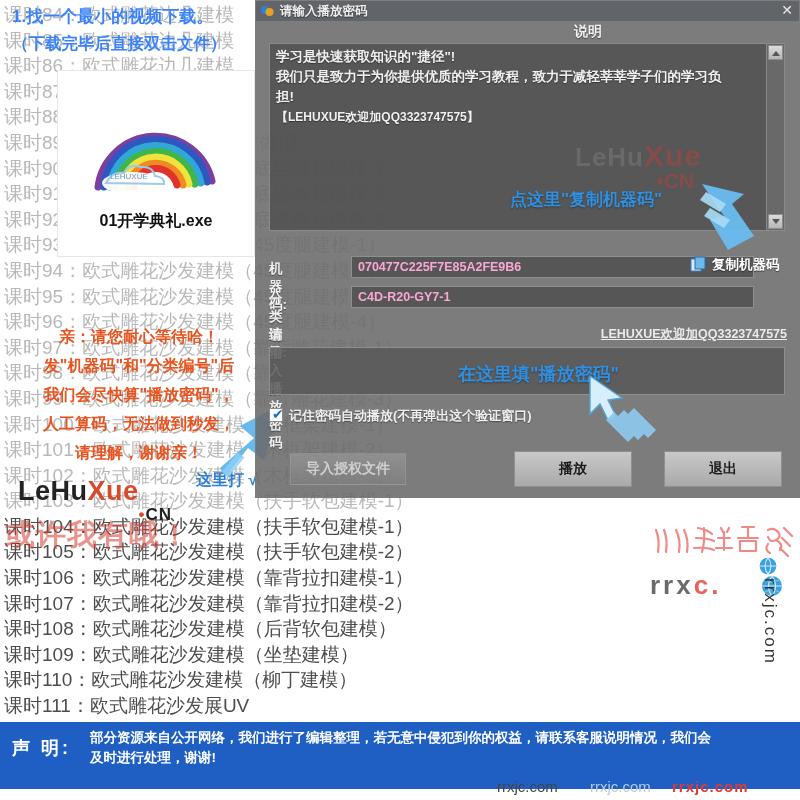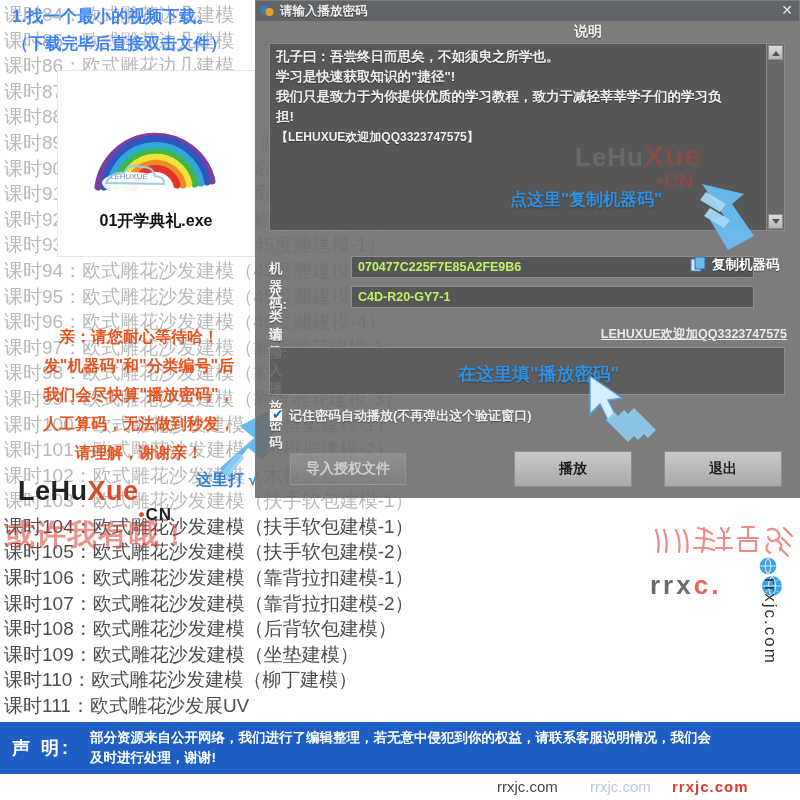--- a/index.html
+++ b/index.html
@@ -81,21 +81,21 @@
   .rrx-vert{
     position:absolute;left:760px;top:578px;
     font-size:17px;color:#333;letter-spacing:2px;
     writing-mode:vertical-rl;text-orientation:mixed;
     font-family:"Liberation Sans",sans-serif;
   }
   .rrx-globe2{position:absolute;left:758px;top:556px;width:20px;height:20px;}
 
   
   .disclaimer{
-    position:absolute;left:0;top:722px;width:800px;height:52px;
+    position:absolute;left:0;top:722px;width:800px;height:67px;
     background:#1f5fc4;color:#fff;box-sizing:border-box;
     padding:6px 10px 0 12px;
   }
   .disclaimer .dtitle{
     float:left;font-size:18px;font-weight:bold;letter-spacing:3px;padding:8px 2px 0 0;
   }
   .disclaimer .dtext{
     margin-left:78px;font-size:13.5px;line-height:20px;font-weight:bold;
   }
   .foot-marks{position:absolute;left:0;top:778px;width:800px;height:22px;}
@@ -166,21 +166,21 @@
   }
   .wm-lehu .a{font-size:26px;font-weight:bold;color:rgba(120,120,120,.55);letter-spacing:1px;}
   .wm-lehu .b{font-size:30px;font-weight:bold;color:rgba(190,65,55,.45);letter-spacing:1px;}
   .wm-lehu .c{font-size:21px;font-weight:bold;color:rgba(190,65,55,.45);
               text-align:right;padding-right:8px;margin-top:-4px;}
 
   .frow{position:absolute;left:13px;}
   .flabel{font-size:13.5px;color:#f0f0f0;font-weight:bold;text-shadow:0 1px 1px rgba(0,0,0,.4);}
   .finput{
     background:rgba(82,82,82,.92);border:1px solid #8f8f8f;box-sizing:border-box;
-    color:#bef264;font-size:12.5px;font-weight:bold;
+    color:#f9a8d4;font-size:12.5px;font-weight:bold;
     padding:3px 6px;height:22px;line-height:15px;
     font-family:"Liberation Sans","DejaVu Sans",sans-serif;
     white-space:nowrap;overflow:hidden;
   }
 
   .row-machine{top:255px;}
   .row-machine .flabel{position:absolute;left:0;top:4px;}
   .row-machine .finput{position:absolute;left:82px;top:0;width:403px;}
 
   .row-class{top:285px;}
@@ -370,21 +370,20 @@
         <circle cx="9.5" cy="8" r="4" fill="#e8a21f"></circle>
       </svg>
       <div class="tb-text">请输入播放密码</div>
       <div class="tb-close">✕</div>
     </div>
 
     <div class="explain-label">说明</div>
 
     <div class="textpanel">
       <div class="tp-body">
-        <div>孔子曰：吾尝终日而思矣，不如须臾之所学也。</div>
         <div>学习是快速获取知识的"捷径"!</div>
         <div>我们只是致力于为你提供优质的学习教程，致力于减轻莘莘学子们的学习负</div>
         <div>担!</div>
         <div class="small">【LEHUXUE欢迎加QQ3323747575】</div>
       </div>
 
       <div class="wm-lehu">
         <span class="a">LeHu</span><span class="b">Xue</span>
         <div class="c">•CN</div>
       </div>

